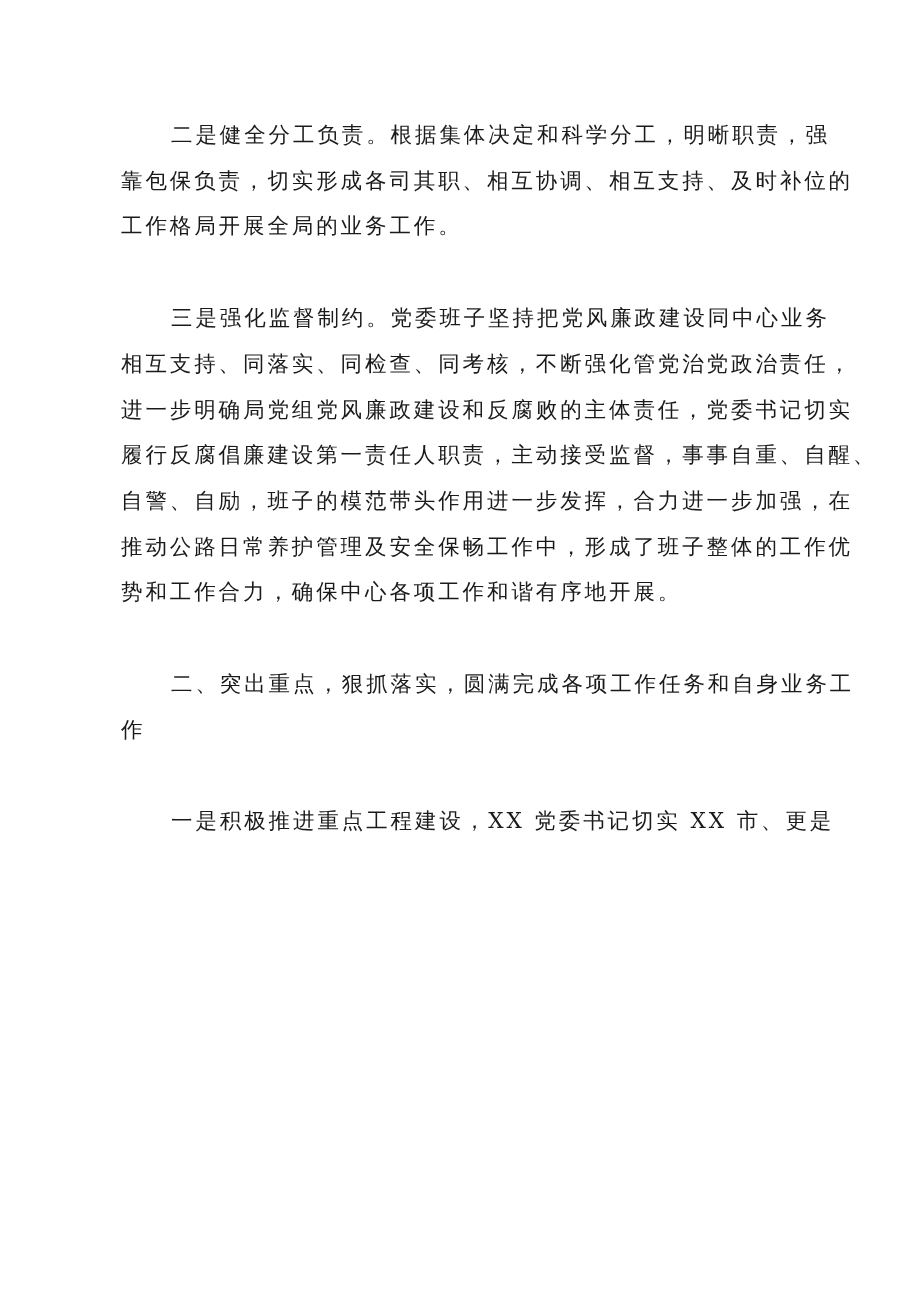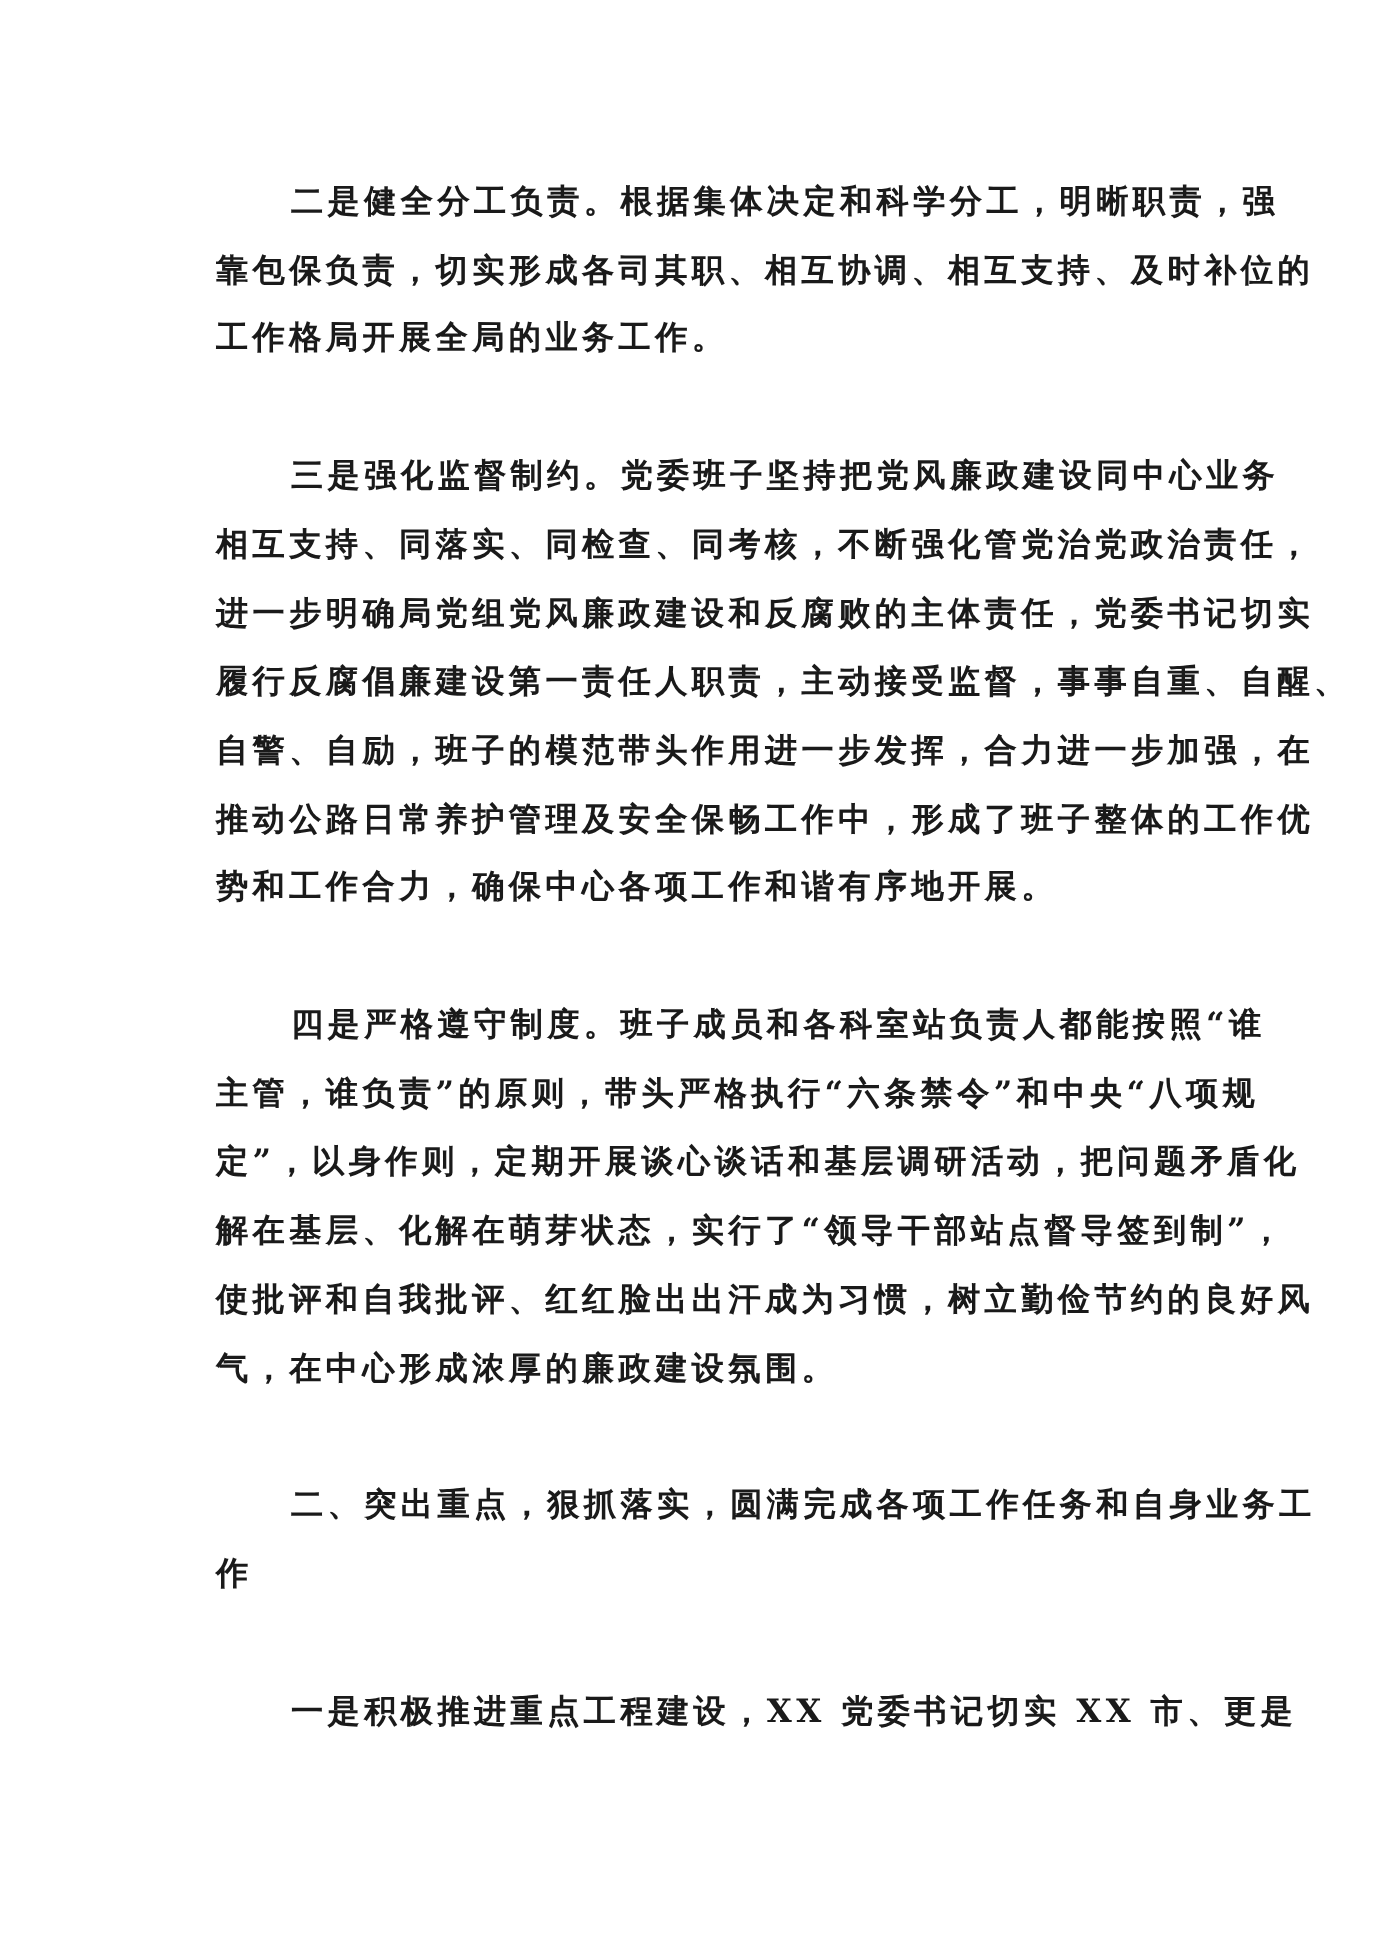--- a/index.html
+++ b/index.html
@@ -10,24 +10,23 @@
     body {
       width: 920px;
       height: 1301px;
       position: relative;
       overflow: hidden;
       font-family: "DejaVu Serif", "Liberation Serif", serif;
       color: #1a1a1a;
     }
     .page {
       position: absolute;
-      left: 144px;
+      left: 121px;
       top: 112px;
       width: 650px;
-      font-weight: bold;
     }
     .para {
       margin: 0 0 46px 0;
       font-size: 21.5px;
       line-height: 45.7px;
       letter-spacing: 2.9px;
       text-indent: 50px;
       text-align: justify;
       text-justify: inter-character;
       word-break: break-all;
@@ -61,28 +60,20 @@
   <p class="para">
     <span class="line">三是强化监督制约。党委班子坚持把党风廉政建设同中心业务</span>
     <span class="line">相互支持、同落实、同检查、同考核，不断强化管党治党政治责任，</span>
     <span class="line">进一步明确局党组党风廉政建设和反腐败的主体责任，党委书记切实</span>
     <span class="line">履行反腐倡廉建设第一责任人职责，主动接受监督，事事自重、自醒、</span>
     <span class="line">自警、自励，班子的模范带头作用进一步发挥，合力进一步加强，在</span>
     <span class="line">推动公路日常养护管理及安全保畅工作中，形成了班子整体的工作优</span>
     <span class="line last">势和工作合力，确保中心各项工作和谐有序地开展。</span>
   </p>
 
-  <p class="para">
-    <span class="line">四是严格遵守制度。班子成员和各科室站负责人都能按照“谁</span>
-    <span class="line">主管，谁负责”的原则，带头严格执行“六条禁令”和中央“八项规</span>
-    <span class="line">定”，以身作则，定期开展谈心谈话和基层调研活动，把问题矛盾化</span>
-    <span class="line">解在基层、化解在萌芽状态，实行了“领导干部站点督导签到制”，</span>
-    <span class="line">使批评和自我批评、红红脸出出汗成为习惯，树立勤俭节约的良好风</span>
-    <span class="line last">气，在中心形成浓厚的廉政建设氛围。</span>
-  </p>
 
   <p class="para">
     <span class="line">二、突出重点，狠抓落实，圆满完成各项工作任务和自身业务工</span>
     <span class="line last">作</span>
   </p>
 
   <p class="para">
     <span class="line">一是积极推进重点工程建设，XX 党委书记切实 XX 市、更是</span>
   </p>
 

